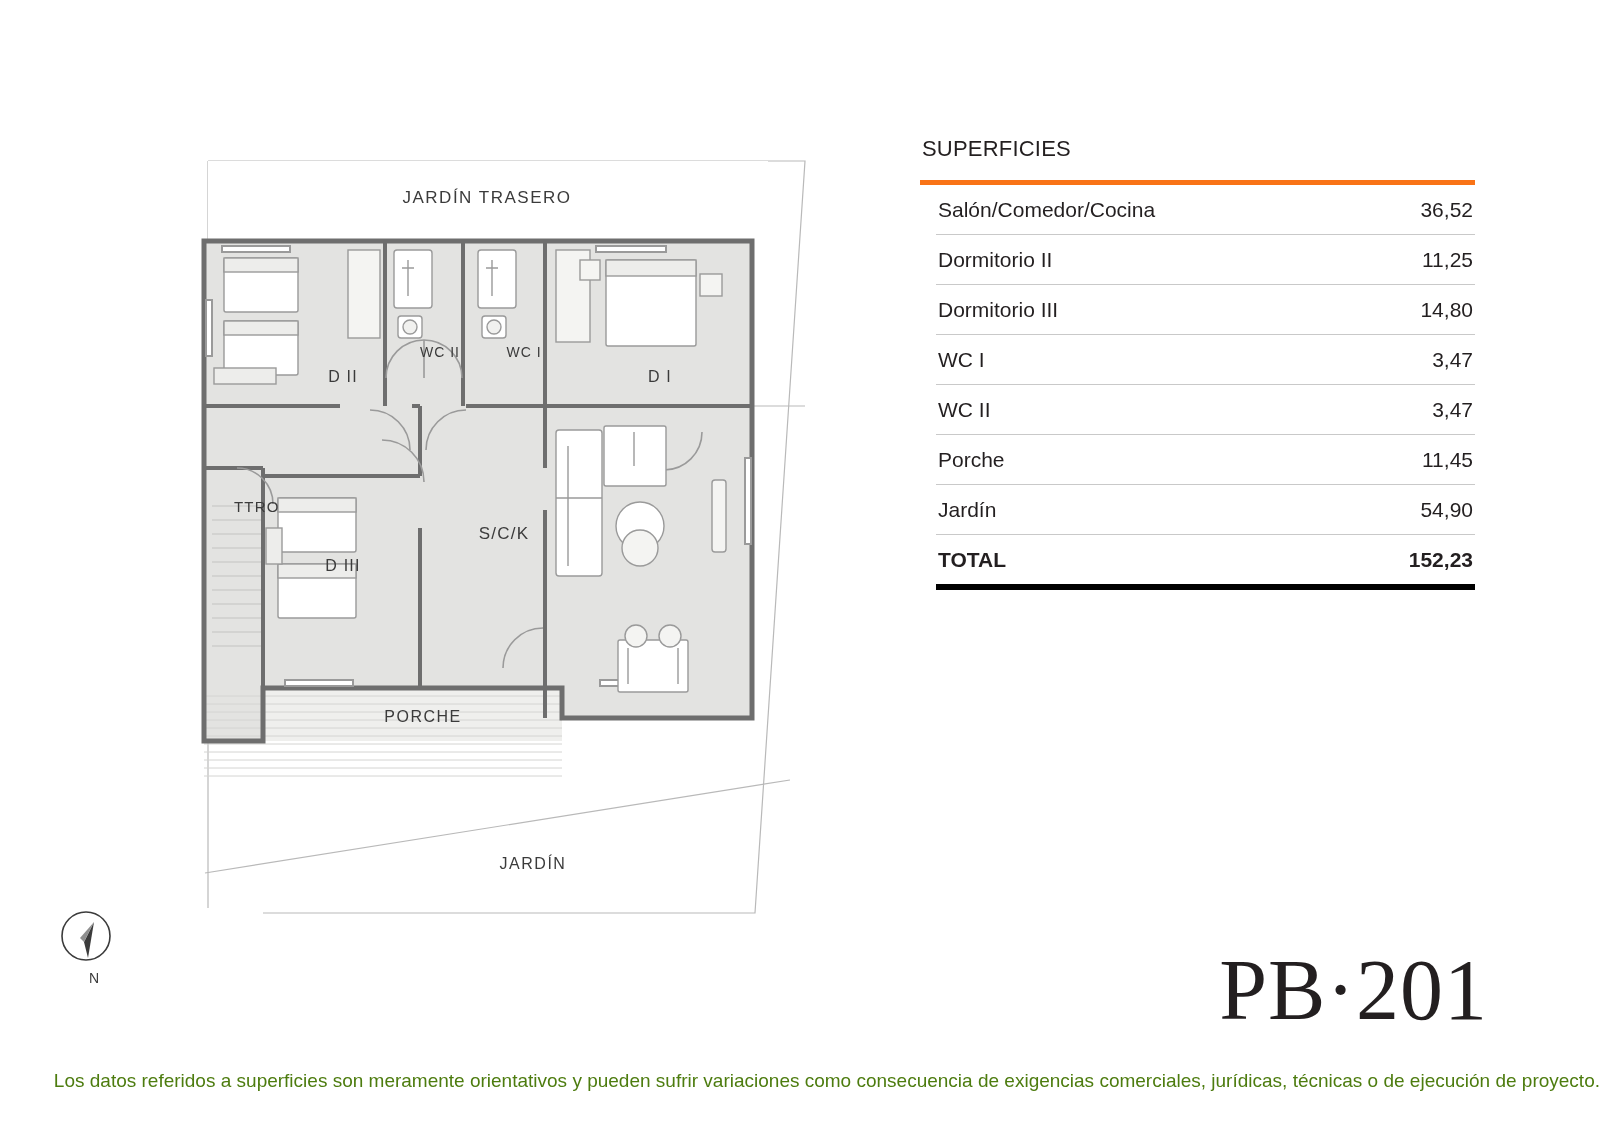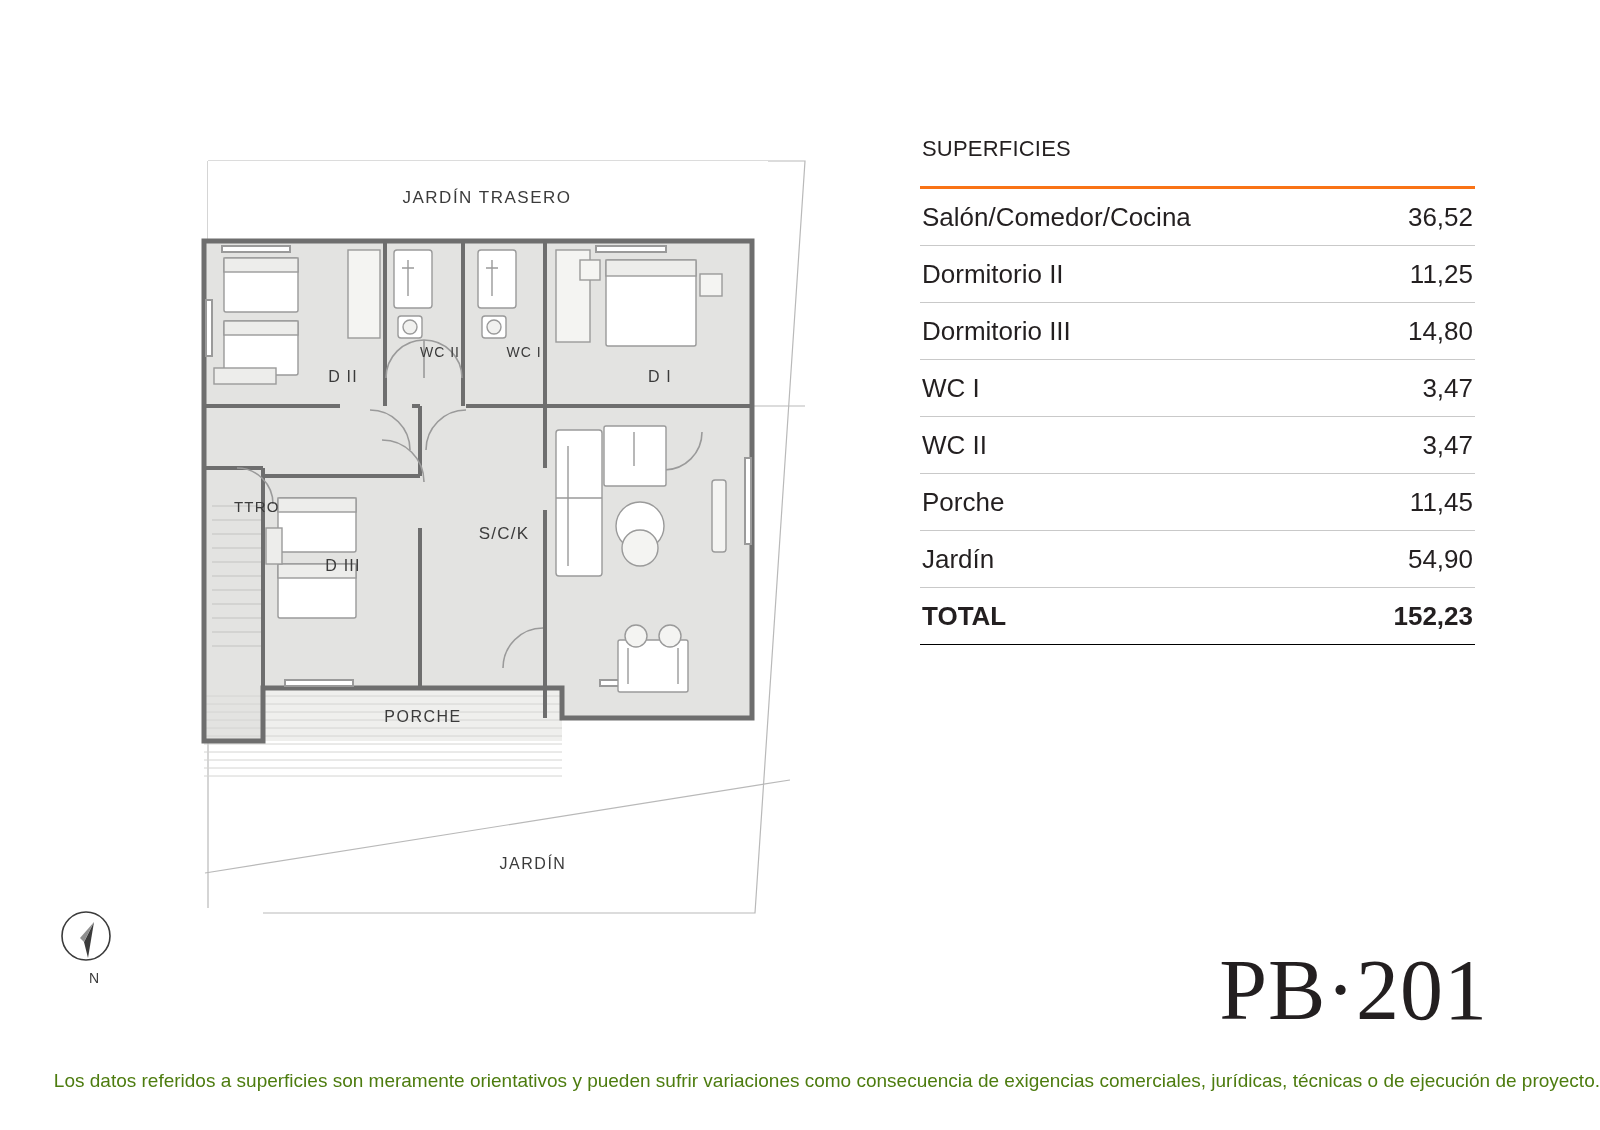--- a/index.html
+++ b/index.html
@@ -35,36 +35,37 @@
   
   #surfaces-table {
     position: absolute;
     left: 920px;
     top: 128px;
     width: 555px;
   }
   #surfaces-table .tbl-head {
     font-size: 22px;
     color: #231f20;
-    padding: 8px 2px 24px 2px;
-    border-bottom: 3px solid #f97316;
+    padding: 8px 2px 18px 2px;
+    border-bottom: 5px solid #f97316;
     letter-spacing: .2px;
   }
   #surfaces-table .row {
     display: flex;
     justify-content: space-between;
     align-items: baseline;
     border-bottom: 1px solid #c9c9c9;
     padding: 13px 2px 12px 2px;
-    font-size: 26px;
+    font-size: 21px;
     color: #231f20;
+    margin-left: 16px;
   }
   #surfaces-table .row.total {
     font-weight: bold;
-    border-bottom: 1px solid #000000;
+    border-bottom: 6px solid #000000;
   }
   #surfaces-table .row .val { text-align: center; }
 
   
   #plan-code {
     position: absolute;
     right: 112px;
     top: 940px;
     font-size: 86px;
     letter-spacing: 1px;

